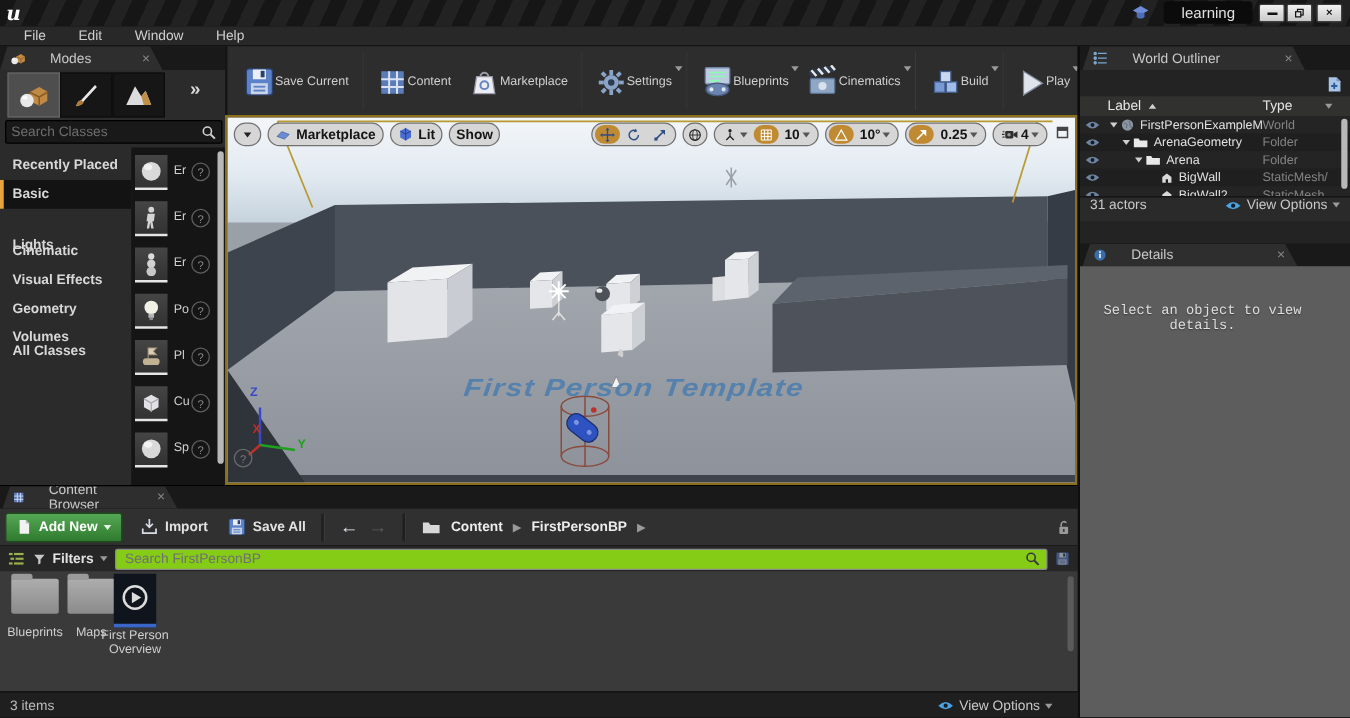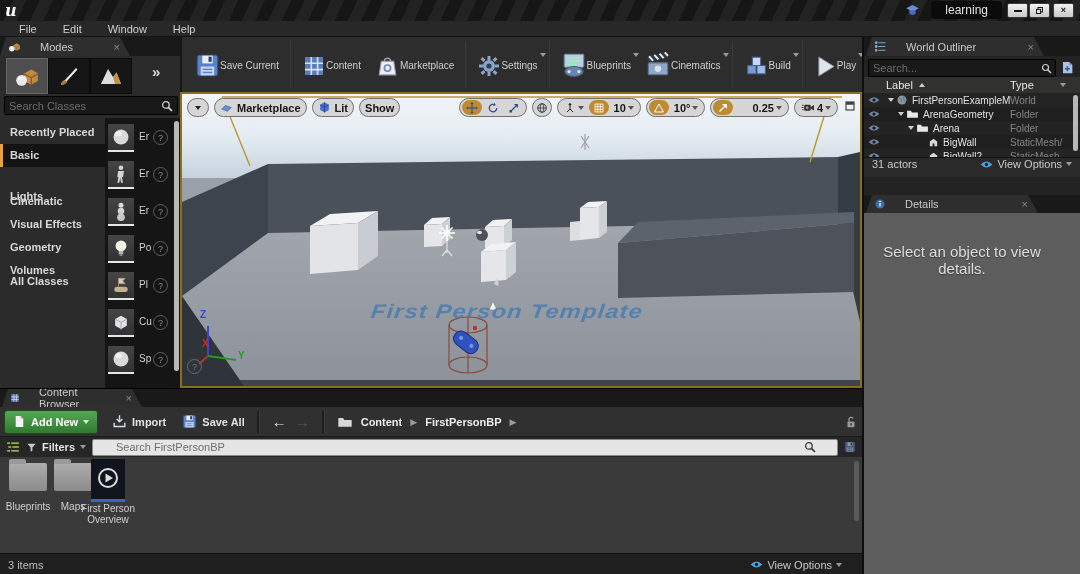--- a/index.html
+++ b/index.html
@@ -81,34 +81,34 @@
   #outliner{left:862px;top:37px;width:218px;height:158px;background:#232323;border-left:2px solid #0e0e0e;box-sizing:border-box;}
   .ohead{position:absolute;left:0;top:40px;width:216px;height:16px;background:#31312f;display:flex;align-items:center;}
   .orow{position:absolute;left:0;width:216px;height:14px;display:flex;align-items:center;font-size:10px;}
   .orow .typ{position:absolute;left:146px;color:#848484;}
   .ofoot{position:absolute;left:0;top:120px;width:216px;height:20px;background:#2a2a2a;border-top:1px solid #111;
     display:flex;align-items:flex-start;padding:0 8px;box-sizing:border-box;}
   
   #details{left:862px;top:195px;width:218px;height:379px;background:#1f1f1f;border-left:2px solid #0e0e0e;box-sizing:border-box;}
   #details-body{position:absolute;left:0;top:18px;width:216px;height:361px;background:#5d5d5d;}
   #details-empty{position:absolute;left:0;top:30px;width:196px;text-align:center;color:#dedede;
-    text-shadow:0 1px 1px #3a3a3a;font-size:15px;}
+    text-shadow:0 1px 1px #3a3a3a;font-size:11px;font-family:Liberation Mono, monospace;}
   
   #cbrowser{left:0;top:388px;width:862px;height:186px;background:#272727;border-top:1px solid #000;}
   #cb-toolbar{position:absolute;left:0;top:18px;width:862px;height:30px;background:#303030;border-bottom:1px solid #1a1a1a;
     display:flex;align-items:center;padding:0 4px;box-sizing:border-box;gap:8px;}
   #addnew{height:22px;background:linear-gradient(#55a855,#2f7a2f);border:1px solid #1d4a1d;border-radius:3px;
     display:flex;align-items:center;gap:5px;padding:0 8px;color:#fff;font-weight:bold;}
   .cbtn{display:flex;align-items:center;gap:5px;color:#e2e2e2;font-weight:bold;}
   .crumb{color:#ececec;font-weight:bold;}
   .crumbsep{color:#9a9a9a;font-size:9px;}
   #cb-filterrow{position:absolute;left:0;top:48px;width:862px;height:20px;background:#262626;
     display:flex;align-items:center;padding:0 6px;box-sizing:border-box;gap:6px;}
-  #cb-search{flex:1;height:15px;background:#e5e5e5;border:1px solid #8a8a8a;border-radius:2px;
-    display:flex;align-items:center;padding:0 21px;justify-content:space-between;}
+  #cb-search{flex:1;height:15px;background:#84cc16;border:1px solid #8a8a8a;border-radius:2px;
+    display:flex;align-items:center;padding:0 5px;justify-content:space-between;}
   #cb-search input{flex:1;background:transparent;border:none;outline:none;color:#5f5f5f;font-size:11px;
     font-family:"Liberation Sans",sans-serif;}
   #cb-search input::placeholder{color:#707070;}
   #cb-items{position:absolute;left:0;top:68px;width:862px;height:96px;background:#3a3a3a;}
   .folder-big{position:absolute;width:38px;height:28px;background:linear-gradient(#adadad,#8b8b8b);border-radius:2px;}
   .folder-big:before{content:"";position:absolute;top:-4px;left:0;width:17px;height:5px;background:#9a9a9a;border-radius:2px 2px 0 0;}
   .cb-lbl{position:absolute;text-align:center;color:#cfcfcf;font-size:10px;line-height:11px;}
   #cb-tile{position:absolute;left:91px;top:2px;width:34px;height:40px;background:#10151d;border-bottom:3px solid #3a66c8;}
   #cb-status{position:absolute;left:0;top:164px;width:862px;height:22px;background:#1f1f1f;border-top:1px solid #101010;
     display:flex;align-items:center;padding:0 8px;box-sizing:border-box;}
@@ -761,21 +761,21 @@
           <div class="vseg sel">
               <svg width="12" height="12">
                 <use href="#i-tri"></use>
               </svg>
             </div>
           <div class="vseg">
               <span>10°</span>
               <span class="cd" style="border-top-color:#555"></span>
             </div>
         </div>
-        <div class="vpill" style="padding:0 2px;gap:15px">
+        <div class="vpill" style="padding:0 2px;gap:1px">
           <div class="vseg sel">
               <svg width="12" height="12">
                 <use href="#i-nearrow"></use>
               </svg>
             </div>
           <div class="vseg">
               <span>0.25</span>
               <span class="cd" style="border-top-color:#555"></span>
             </div>
         </div>
@@ -799,26 +799,20 @@
 
   <div class="abs" id="outliner">
     <div class="abs tabstrip" style="left:0;top:0;width:216px;height:19px">
       <div class="ptab" style="left:2px;width:178px">
         <svg width="13" height="13">
             <use href="#i-lines"></use>
           </svg>
         <span>World Outliner</span>
         <span class="closex">×</span>
       </div>
-    </div>
-    <div class="searchbox" style="left:4px;top:22px;width:186px;height:16px">
-      <input placeholder="Search..." style="">
-      <svg width="11" height="11" style="margin-right:3px;color:#cfcfcf">
-          <use href="#i-mag"></use>
-        </svg>
     </div>
     <svg class="abs" style="left:196px;top:23px" width="16" height="15">
         <use href="#i-addpage"></use>
       </svg>
     <div class="ohead">
       <span style="margin-left:22px;color:#e6e6e6">Label</span>
       <span class="cu" style="margin-left:6px;border-bottom-color:#cfcfcf"></span>
       <span style="position:absolute;left:146px;color:#e6e6e6">Type</span>
       <span class="cd" style="position:absolute;left:196px;top:6px"></span>
     </div>

